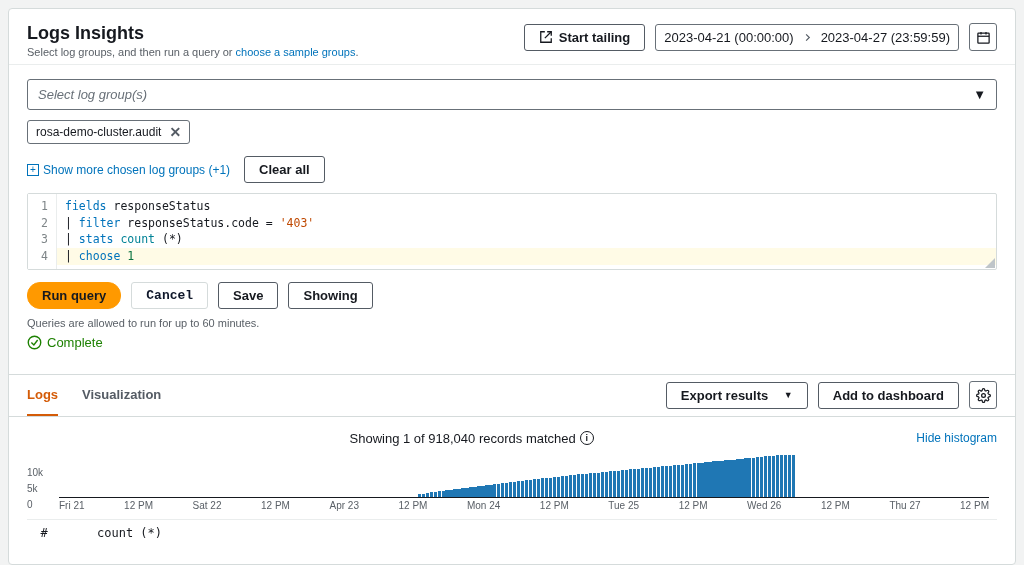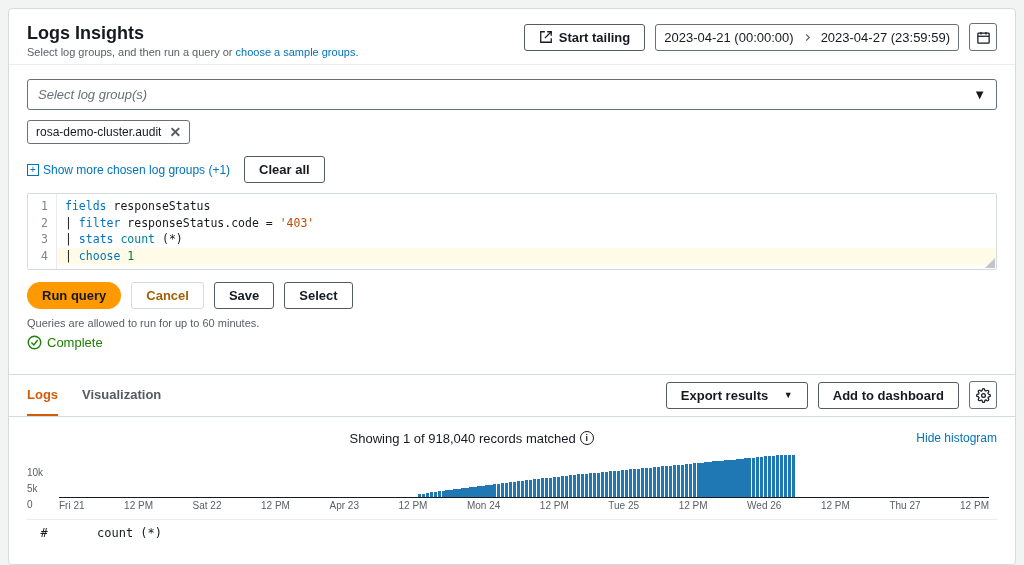--- a/index.html
+++ b/index.html
@@ -5,21 +5,21 @@
   * { box-sizing: border-box; margin: 0; padding: 0; }
   body { font-family: "Amazon Ember", "Helvetica Neue", Arial, sans-serif; font-size: 13px; color: #16191f; background: #f2f3f3; padding: 8px; }
   .panel { background: #fff; border: 1px solid #d5dbdb; border-radius: 4px; }
   .header { display: flex; justify-content: space-between; align-items: flex-start; padding: 14px 18px 6px; border-bottom: 1px solid #eaeded; }
   .title { font-size: 18px; font-weight: 700; margin-bottom: 2px; }
   .subtitle { font-size: 11px; color: #5a6067; }
   .subtitle a { color: #0073bb; text-decoration: none; }
   .header-right { display: flex; align-items: center; gap: 10px; }
   .btn { display: inline-flex; align-items: center; gap: 6px; padding: 5px 14px; border: 1px solid #545b64; border-radius: 3px; background: #fff; font-size: 13px; cursor: pointer; font-weight: 600; color: #16191f; }
   .btn-primary { background: #ff9900; border-color: #ff9900; color: #16191f; border-radius: 13px; }
-  .btn-disabled { color: #a16207; border-color: #d5dbdb; cursor: not-allowed; }
+  .btn-disabled { color: #0f172a; border-color: #d5dbdb; cursor: not-allowed; font-family: Liberation Mono, monospace; }
   .timerange { display: flex; align-items: center; gap: 8px; border: 1px solid #687078; border-radius: 3px; padding: 5px 8px; font-size: 13px; background:#fff; }
   .timerange svg { stroke:#545b64; }
   .calendar-btn { display:flex; align-items:center; justify-content:center; width:28px; height:28px; border:1px solid #687078; border-radius:3px; background:#fff; cursor:pointer; }
   .body { padding: 14px 18px; }
   .select-log { width:100%; border:1px solid #687078; border-radius:3px; padding:7px 10px; display:flex; justify-content:space-between; align-items:center; color:#687078; font-style:italic; cursor:pointer; background:#fff; }
   .select-log span { }
   .select-log .caret { font-style:normal; color:#16191f; }
   .chips { display:flex; gap:8px; margin-top:10px; }
   .chip { display:inline-flex; align-items:center; gap:8px; border:1px solid #687078; border-radius:3px; padding:4px 8px; font-size:12px; background:#fff; }
   .chip .x { font-weight:700; color:#545b64; cursor:pointer; font-size:14px; line-height:1; }
@@ -143,21 +143,21 @@
           <span class="hl"><span>| </span><span class="kw">choose</span><span> </span><span class="num">1</span></span>
         </div>
       </div>
       <div class="resize"></div>
     </div>
 
     <div class="actions">
       <button class="btn btn-primary">Run query</button>
       <button class="btn btn-disabled">Cancel</button>
       <button class="btn">Save</button>
-      <button class="btn">Select</button>
+      <button class="btn">Showing</button>
     </div>
 
     <div class="hint">Queries are allowed to run for up to 60 minutes.</div>
 
     <div class="status">
       <svg width="15" height="15" viewBox="0 0 24 24" fill="none" stroke-width="2.2">
           <circle cx="12" cy="12" r="10"></circle>
           <polyline points="7 12 11 16 17 8"></polyline>
         </svg>
       <span>Complete</span>

